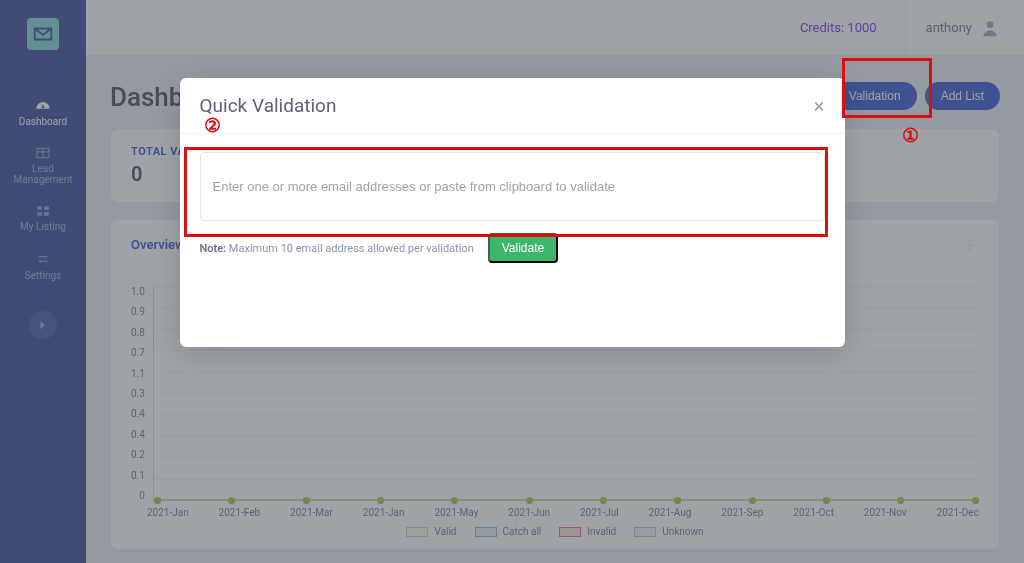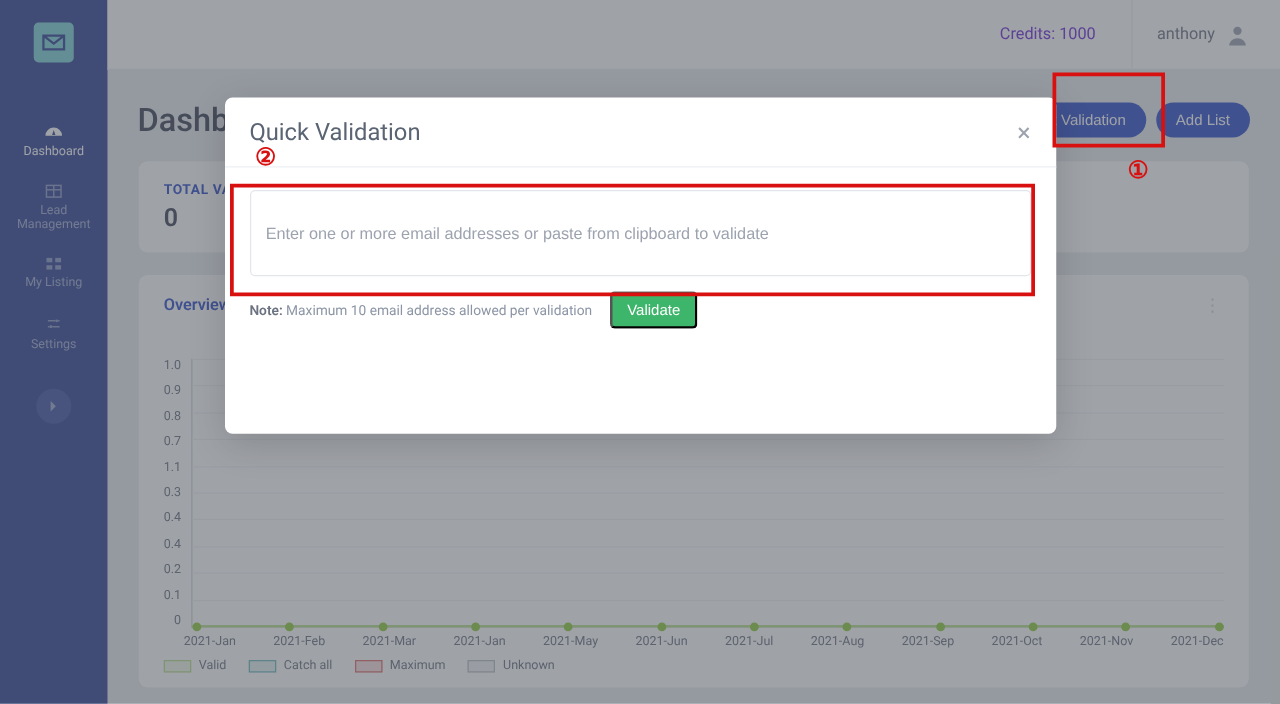--- a/index.html
+++ b/index.html
@@ -187,21 +187,21 @@
   .x-axis {
     display: flex;
     justify-content: space-between;
     font-size: 10px;
     color: #6b7280;
     margin-left: 16px;
     margin-top: 6px;
   }
   .legend {
     display: flex;
-    justify-content: flex-start;
+    justify-content: center;
     gap: 18px;
     margin-top: 8px;
     font-size: 10px;
     color: #6b7280;
   }
   .legend-item { display: flex; align-items: center; gap: 6px; }
   .swatch { width: 22px; height: 10px; border: 1px solid; }
   
   .overlay {
     position: absolute;
@@ -418,21 +418,21 @@
         <div class="legend-item">
           <div class="swatch" style="border-color: rgb(182, 224, 138); background: rgba(182, 224, 138, 0.2);"></div>
           <span>Valid</span>
         </div>
         <div class="legend-item">
           <div class="swatch" style="border-color: rgb(111, 185, 190); background: rgba(111, 185, 190, 0.2);"></div>
           <span>Catch all</span>
         </div>
         <div class="legend-item">
           <div class="swatch" style="border-color: rgb(224, 107, 107); background: rgba(224, 107, 107, 0.2);"></div>
-          <span>Maximum</span>
+          <span>Invalid</span>
         </div>
         <div class="legend-item">
           <div class="swatch" style="border-color: rgb(184, 191, 198); background: rgba(184, 191, 198, 0.2);"></div>
           <span>Unknown</span>
         </div>
       </div>
   </div>
 </main>
 
 <div class="overlay">

